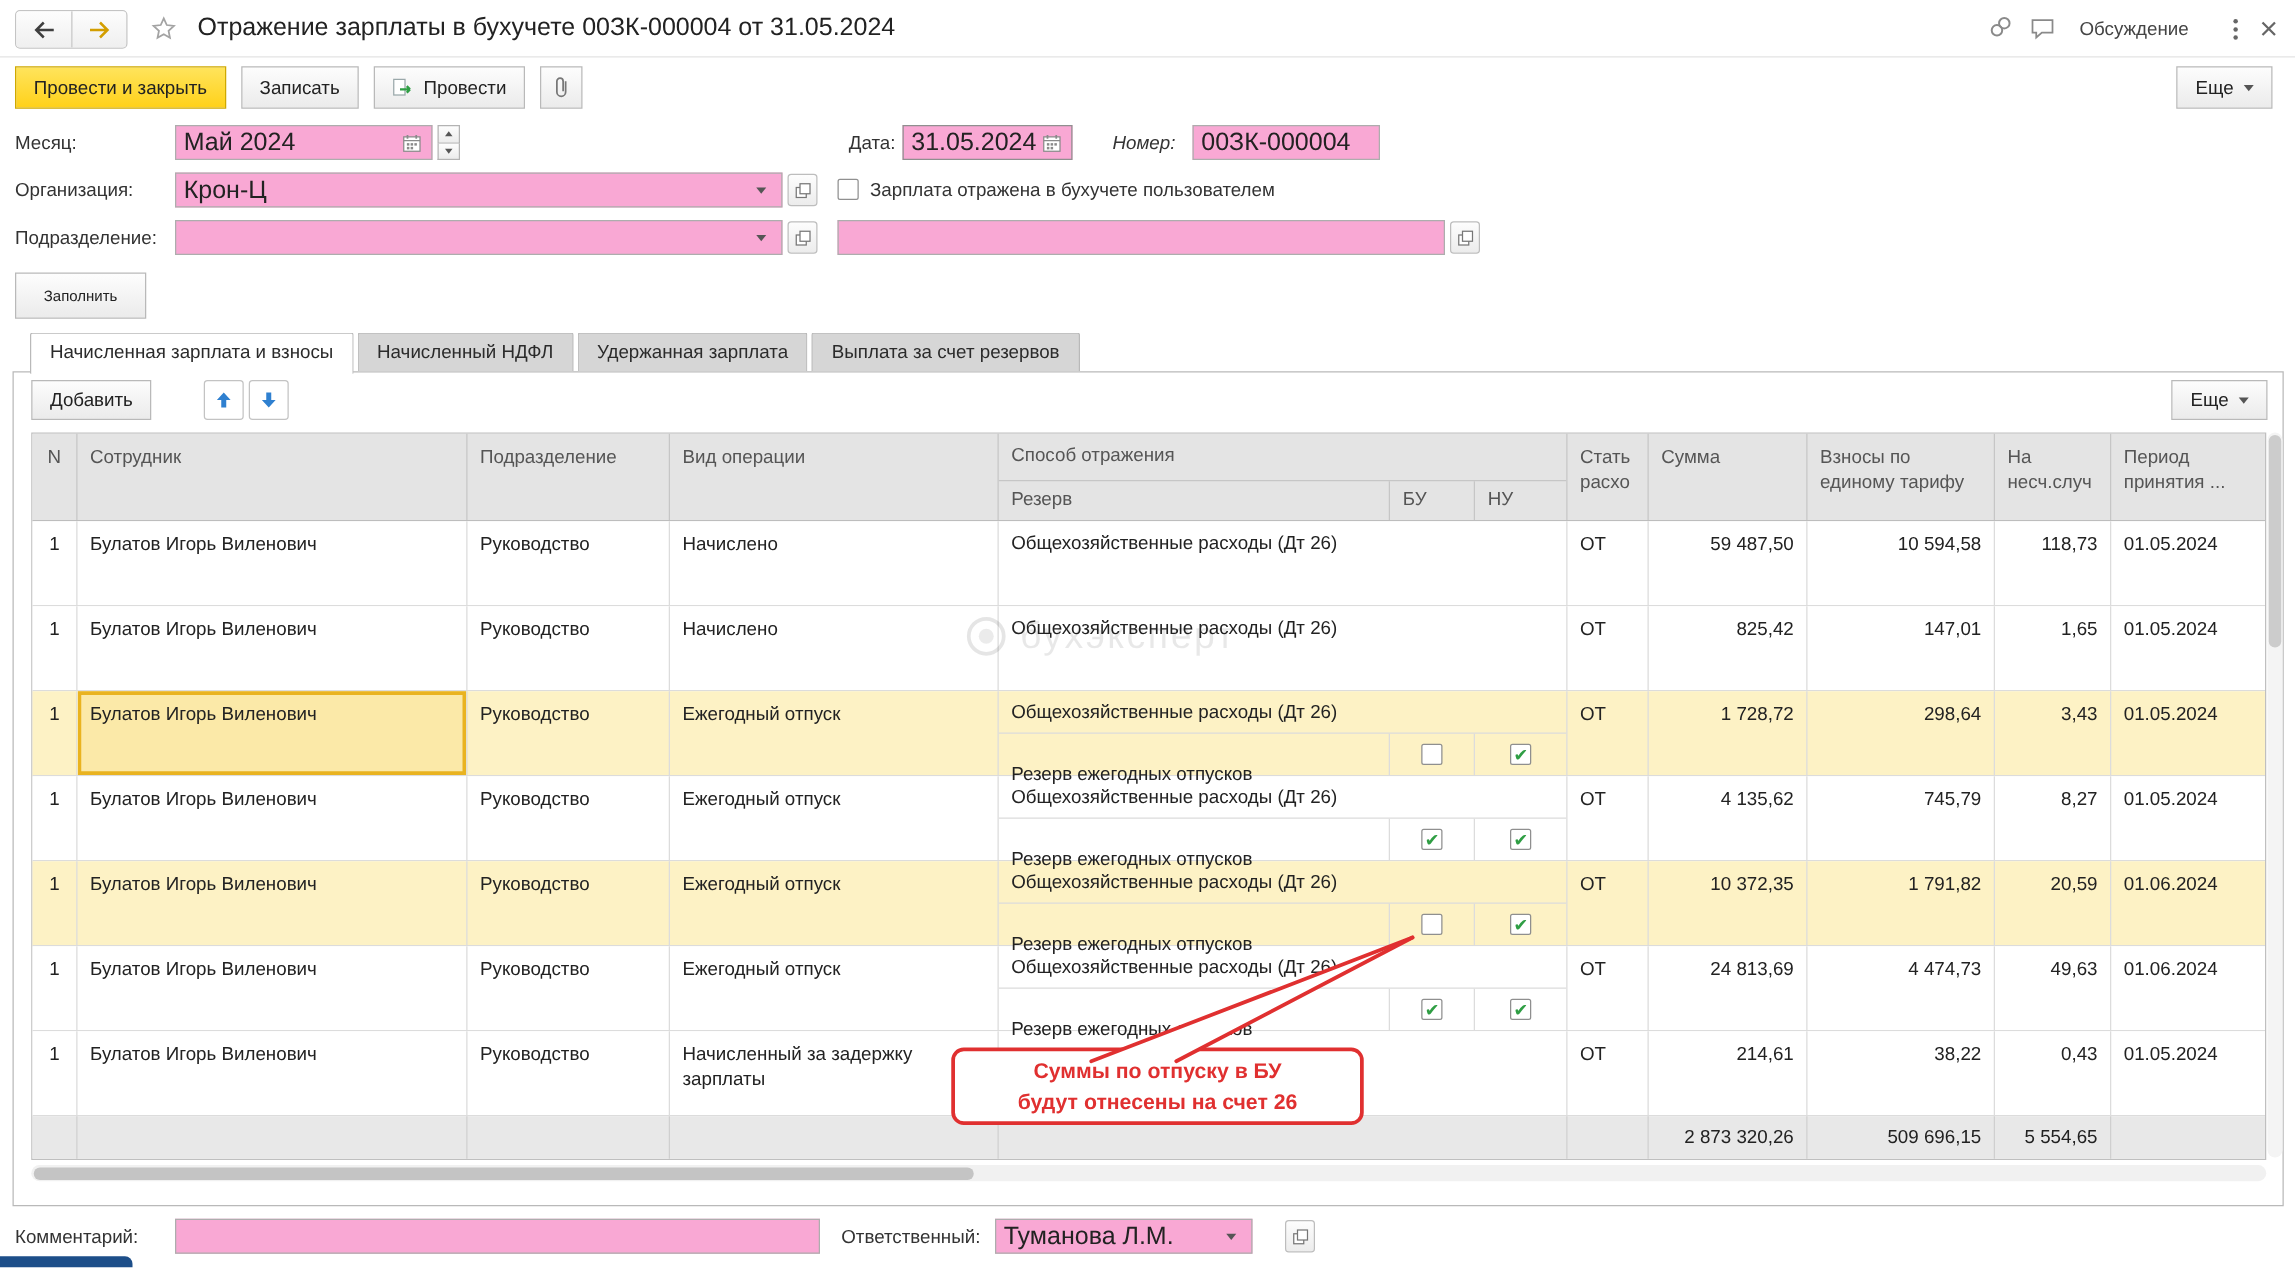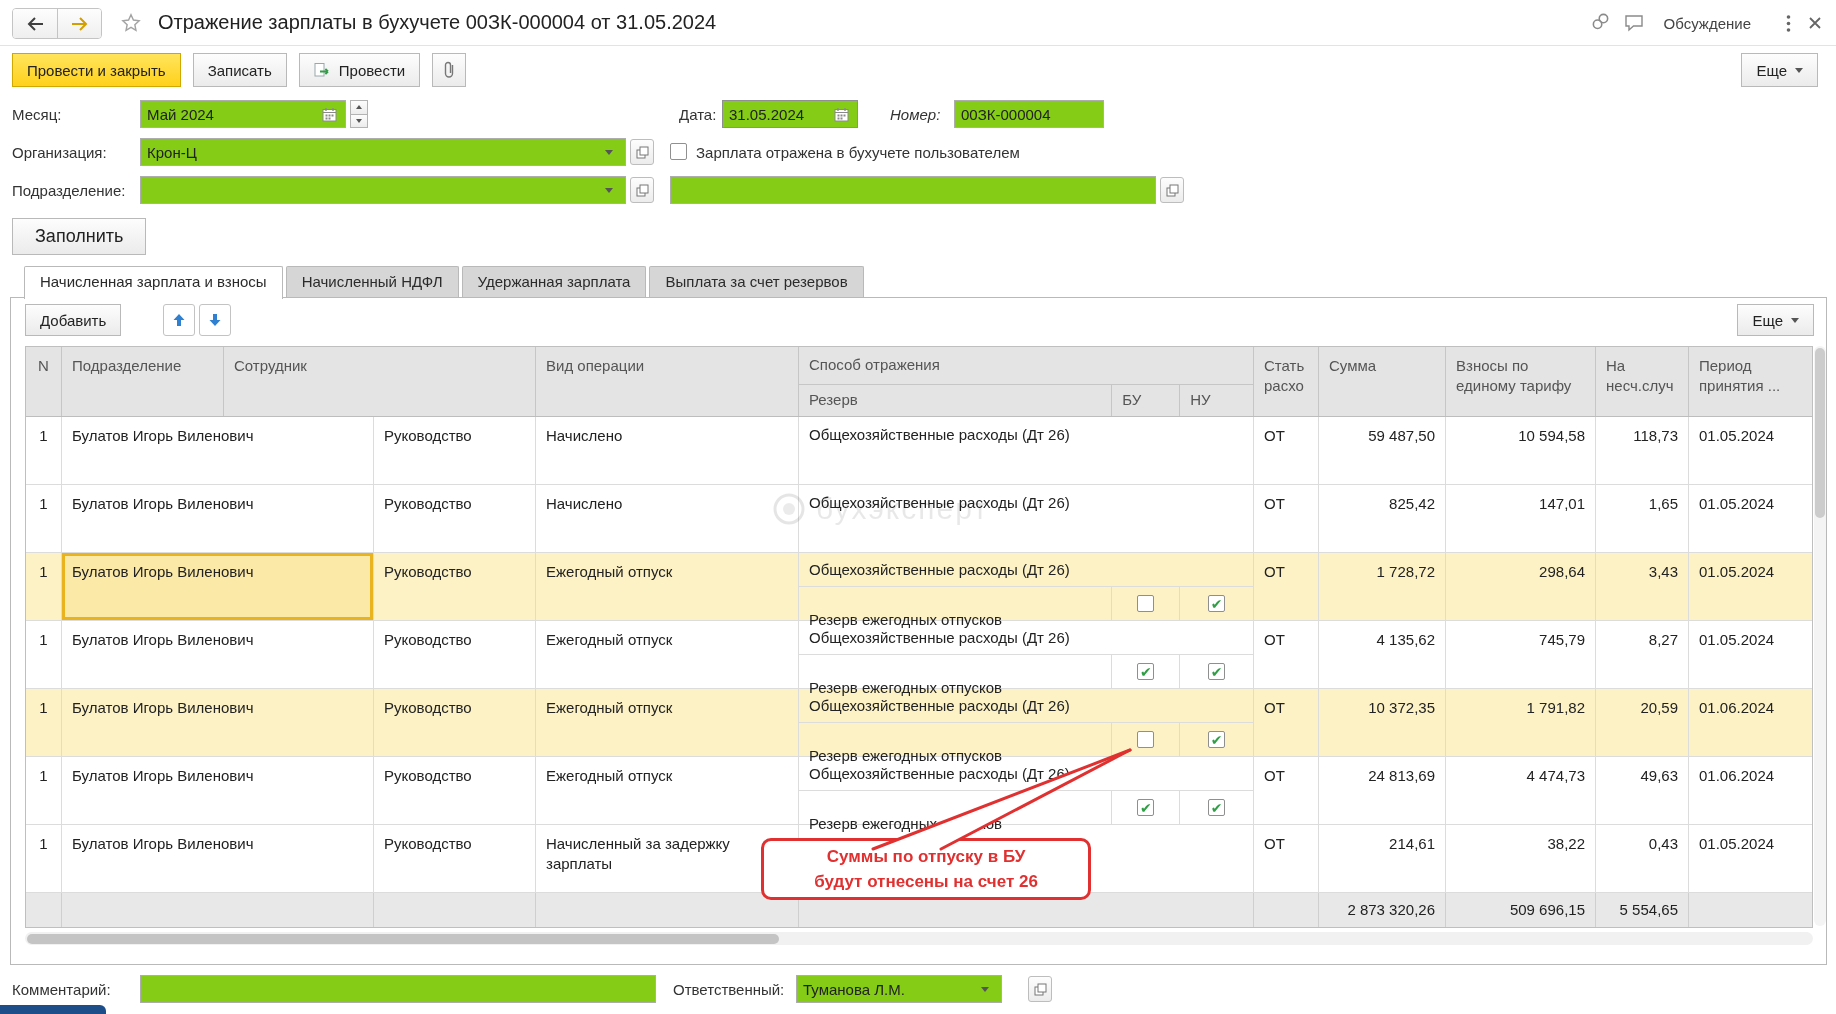--- a/index.html
+++ b/index.html
@@ -5,21 +5,21 @@
   * { margin:0; padding:0; box-sizing:border-box; }
   html,body { width:1836px; height:1014px; }
   body { font-family:"Liberation Sans","DejaVu Sans",sans-serif; background:#fff; color:#222; overflow:hidden; position:relative; font-size:15px; }
 
   
   .btn { display:inline-flex; align-items:center; gap:8px; height:34px; padding:0 14px; border:1px solid #b9b9b9; border-radius:0; background:linear-gradient(#fdfdfd,#ebebeb); font-size:15px; color:#222; cursor:pointer; white-space:nowrap; }
   .btn-yellow { background:linear-gradient(#ffe45c,#ffd11a); border-color:#cfa900; }
   .tri-down { width:0; height:0; border-left:4px solid transparent; border-right:4px solid transparent; border-top:5px solid #555; display:inline-block; }
   .tri-up-s { width:0; height:0; border-left:3px solid transparent; border-right:3px solid transparent; border-bottom:4px solid #555; }
   .tri-down-s { width:0; height:0; border-left:3px solid transparent; border-right:3px solid transparent; border-top:4px solid #555; }
-  .field { position:absolute; height:28px; border:1px solid #adadad; background:#84cc16; display:flex; align-items:center; padding:0 6px; font-size:15px; }
+  .field { position:absolute; height:28px; border:1px solid #adadad; background:#f9a8d4; display:flex; align-items:center; padding:0 6px; font-size:20px; }
   .field .val { flex:1; overflow:hidden; white-space:nowrap; }
   .mini-btn { display:inline-flex; align-items:center; justify-content:center; width:20px; height:22px; cursor:pointer; }
   .open-btn { position:absolute; width:24px; height:26px; border:1px solid #bdbdbd; border-radius:3px; background:linear-gradient(#fdfdfd,#ececec); display:flex; align-items:center; justify-content:center; cursor:pointer; }
   .lbl { position:absolute; font-size:15px; color:#333; white-space:nowrap; }
 
   
   #titlebar { position:absolute; left:0; top:0; width:1836px; height:46px; background:#fff; border-bottom:1px solid #e3e3e3; }
   #nav-group { position:absolute; left:12px; top:8px; display:flex; border:1px solid #c4c4c4; border-radius:4px; overflow:hidden; }
   #nav-group .navbtn { width:44px; height:29px; display:flex; align-items:center; justify-content:center; background:linear-gradient(#fdfdfd,#efefef); cursor:pointer; }
   #nav-group .navbtn + .navbtn { border-left:1px solid #c4c4c4; }
@@ -33,21 +33,21 @@
   
   #commandbar { position:absolute; left:0; top:47px; width:1836px; height:47px; }
   #commandbar .row { position:absolute; left:12px; top:6px; display:flex; gap:12px; }
   #cmd-more { position:absolute; right:18px; top:6px; }
 
   
   .spinner { position:absolute; width:18px; height:28px; display:flex; flex-direction:column; }
   .spinner > div { flex:1; border:1px solid #b3b3b3; background:linear-gradient(#fdfdfd,#ececec); display:flex; align-items:center; justify-content:center; cursor:pointer; }
   .spinner > div + div { border-top:none; }
   .checkbox { width:17px; height:17px; border:1px solid #909090; border-radius:2px; background:#fff; display:inline-flex; align-items:center; justify-content:center; cursor:pointer; }
-  #fill-btn { position:absolute; left:12px; top:218px; height:37px; font-size:18px; padding:0 22px; }
+  #fill-btn { position:absolute; left:12px; top:218px; height:37px; font-size:12px; padding:0 22px; }
 
   
   #tabstrip { position:absolute; left:10px; top:266px; width:1817px; height:32px; display:flex; padding-left:14px; z-index:3; }
   .tab { height:31px; line-height:29px; padding:0 15px; border:1px solid #b9b9b9; border-bottom:none; background:#d6d6d6; color:#2b2b2b; margin-right:3px; font-size:15px; cursor:pointer; border-radius:2px 2px 0 0; }
   .tab.active { background:#fff; height:33px; position:relative; z-index:4; }
   #panel { position:absolute; left:10px; top:297px; width:1817px; height:668px; border:1px solid #b9b9b9; background:#fff; }
   #grid-toolbar-add { position:absolute; left:14px; top:6px; height:32px; }
   .arrow-btn { position:absolute; top:6px; width:32px; height:32px; border:1px solid #c3c3c3; border-radius:3px; background:#fff; display:flex; align-items:center; justify-content:center; cursor:pointer; }
   #grid-more { position:absolute; right:12px; top:6px; height:32px; }
 
@@ -288,22 +288,22 @@
       </svg>
   </div>
   <button id="grid-more" class="btn">
       <span>Еще</span>
       <span class="tri-down"></span>
     </button>
 
   <div id="grid">
     <div id="grid-header">
       <div class="hcell c-n">N</div>
+      <div class="hcell c-emp">Сотрудник</div>
       <div class="hcell c-dep">Подразделение</div>
-      <div class="hcell c-emp">Сотрудник</div>
       <div class="hcell c-op">Вид операции</div>
       <div class="hgroup c-method">
         <div class="hgroup-top">Способ отражения</div>
         <div class="hgroup-bottom">
           <div class="hsub m-res">Резерв</div>
           <div class="hsub m-bu">БУ</div>
           <div class="hsub m-nu">НУ</div>
         </div>
       </div>
       <div class="hcell c-exp">Стать расхо</div>

